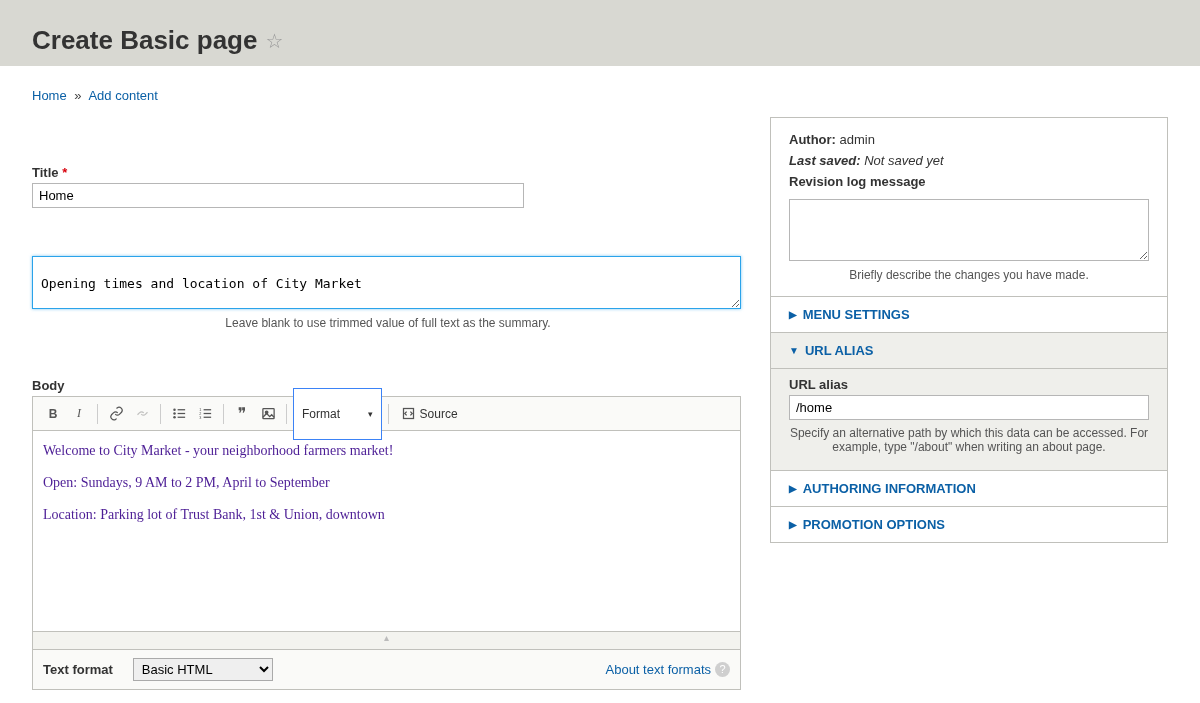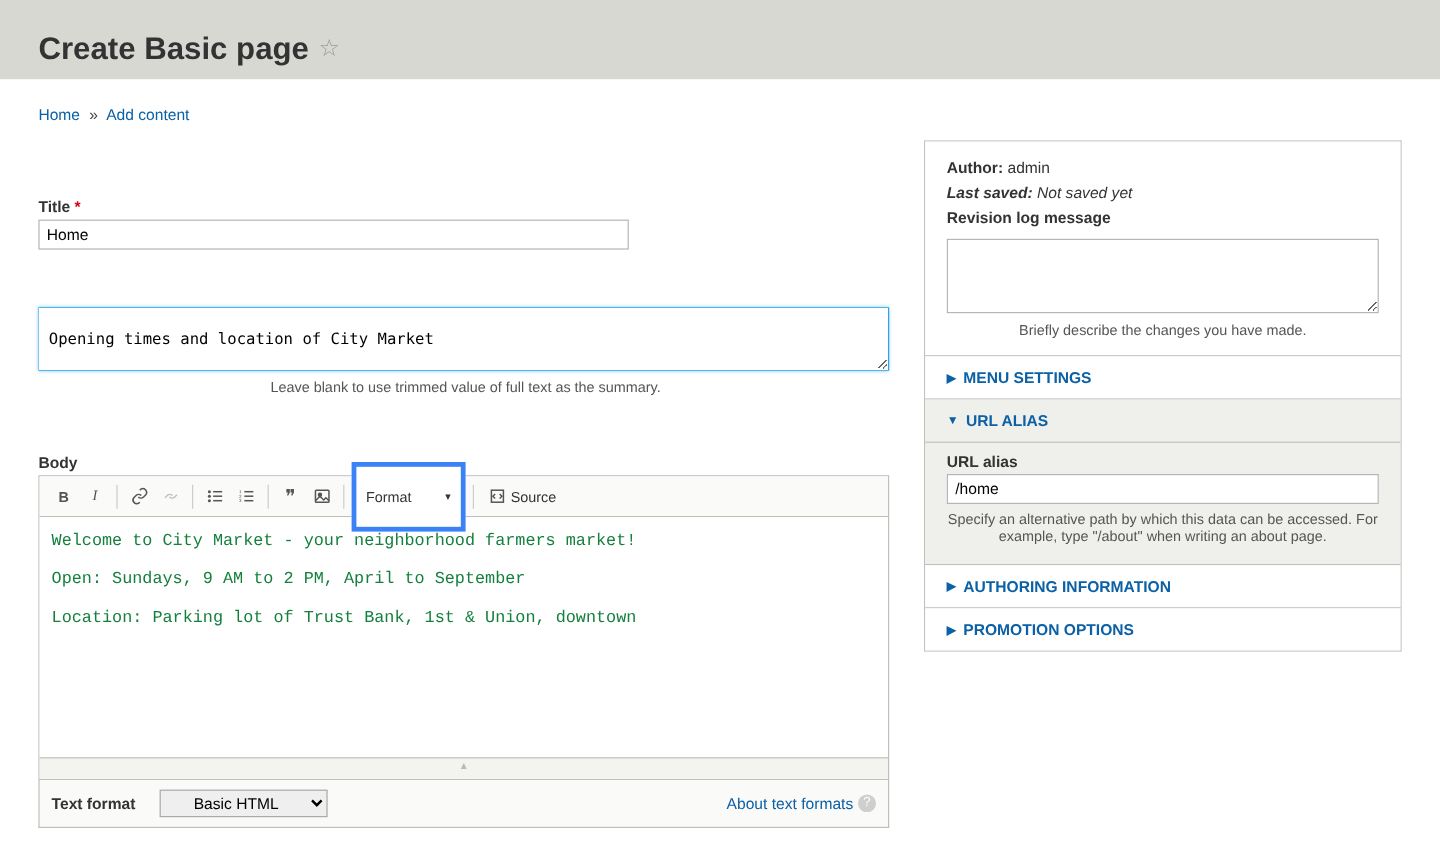--- a/index.html
+++ b/index.html
@@ -81,44 +81,44 @@
   .tbtn {
     width: 24px; height: 24px;
     display:flex; align-items:center; justify-content:center;
     color:#555;
     border-radius:2px;
     cursor: pointer;
   }
   .tsep { width:1px; height:20px; background:#cccccc; margin:0 4px; }
   .format-select {
     display:flex; align-items:center; gap:28px;
-    padding: 18px 8px; border:4px solid #3b82f6; background:#fff; font-size:12px;
+    padding: 18px 8px; border:1px solid #3b82f6; background:#fff; font-size:12px;
     cursor: pointer;
   }
   .source-btn { display:flex; align-items:flex-end; gap:4px; padding:2px 6px; cursor:pointer; }
   .editor-body {
     min-height: 200px;
     padding: 12px 10px;
-    font-family: Liberation Mono, monospace;
+    font-family: Liberation Serif, serif;
     font-size: 14px;
-    color:#15803d;
+    color:#4c1d95;
     background:#fff;
   }
   .editor-body p { margin:0 0 16px 0; }
   .editor-footer { background:#f3f3ef; height:18px; border-top:1px solid #c0c0bb; text-align:center; color:#bbb; font-size:10px; }
   .text-format-row {
     width:709px;
     border:1px solid #c0c0bb; border-top:none;
     background:#fafaf8;
     padding:8px 10px;
     display:flex; align-items:center; justify-content:space-between;
   }
   .text-format-row select {
     width: 140px; font-size:13px; padding:2px 4px;
-    border:1px solid #aaa; background:#efefef;text-align:center;
+    border:1px solid #aaa; background:#efefef;
   }
   .about-formats { color:#0b60a6; text-decoration:none; display:flex; align-items:center; gap:4px;}
   .about-formats .q { display:inline-block; width:15px; height:15px; border-radius:50%; background:#cfcfcf; color:#fff; font-size:11px; text-align:center; line-height:15px;}
 
   hr.sep-line { border:none; border-top:1px solid #ddd; margin:24px 0 16px 0; width:709px;}
 
   .checkbox-row { display:flex; align-items:flex-end; gap:6px; margin-bottom:18px;}
   .checkbox-row input { margin:0; }
 
   .btn {

